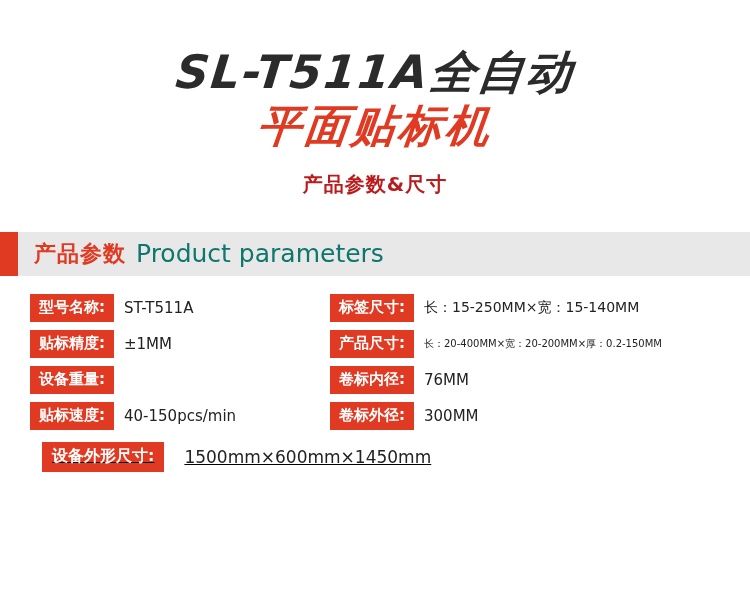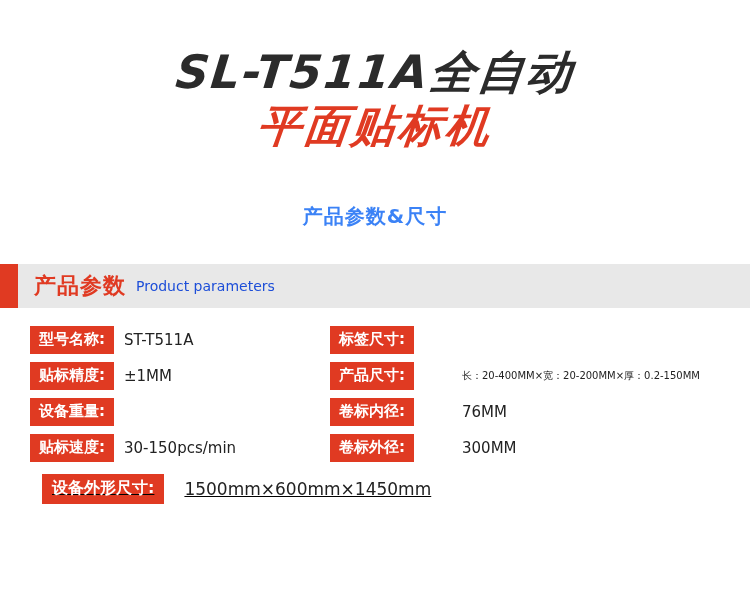--- a/index.html
+++ b/index.html
@@ -43,23 +43,23 @@
     line-height: 1.1;
     margin-top: 6px;
     font-style: italic;
     transform: skewX(-6deg);
   }
   .title-caption {
     text-align: center;
     font-family: "DejaVu Sans", sans-serif;
     font-weight: 700;
     font-size: 20px;
-    color: #3b82f6;
+    color: #b91c1c;
     letter-spacing: 1px;
-    margin-top: 52px;
+    margin-top: 20px;
   }
 
   
   .section-bar {
     position: relative;
     margin-top: 34px;
     height: 44px;
     background: #e8e8e8;
   }
   .section-bar-red {
@@ -82,39 +82,39 @@
   .section-cn {
     font-family: "DejaVu Sans", sans-serif;
     font-weight: 700;
     font-size: 22px;
     color: #e03a22;
     letter-spacing: 1px;
   }
   .section-en {
     font-family: "DejaVu Sans", sans-serif;
     font-weight: 400;
-    font-size: 14px;
-    color: #1d4ed8;
+    font-size: 25px;
+    color: #0f766e;
     letter-spacing: 0px;
   }
 
   
   .spec-area {
     margin: 18px 30px 0 30px;
   }
   .spec-row {
     display: flex;
     margin-bottom: 8px;
   }
   .spec-col {
     display: flex;
     align-items: stretch;
   }
   .spec-col.left { width: 300px; }
-  .spec-col.right { width: 390px; gap: 38px; }
+  .spec-col.right { width: 390px; }
 
   .spec-label {
     background: #e03a22;
     color: #ffffff;
     font-family: "DejaVu Sans", sans-serif;
     font-weight: 700;
     font-size: 15px;
     padding: 8px 9px;
     white-space: nowrap;
     display: flex;
@@ -176,20 +176,21 @@
 
   <div class="spec-area">
 
     <div class="spec-row">
       <div class="spec-col left">
         <div class="spec-label">型号名称:</div>
         <div class="spec-value">ST-T511A</div>
       </div>
       <div class="spec-col right">
         <div class="spec-label">标签尺寸:</div>
+        <div class="spec-value med">长：15-250MM×宽：15-140MM</div>
       </div>
     </div>
 
     <div class="spec-row">
       <div class="spec-col left">
         <div class="spec-label">贴标精度:</div>
         <div class="spec-value">±1MM</div>
       </div>
       <div class="spec-col right">
         <div class="spec-label">产品尺寸:</div>
@@ -203,21 +204,21 @@
       </div>
       <div class="spec-col right">
         <div class="spec-label">卷标内径:</div>
         <div class="spec-value">76MM</div>
       </div>
     </div>
 
     <div class="spec-row">
       <div class="spec-col left">
         <div class="spec-label">贴标速度:</div>
-        <div class="spec-value">30-150pcs/min</div>
+        <div class="spec-value">40-150pcs/min</div>
       </div>
       <div class="spec-col right">
         <div class="spec-label">卷标外径:</div>
         <div class="spec-value">300MM</div>
       </div>
     </div>
 
 
     <div class="spec-row-full">
       <div class="spec-label">设备外形尺寸:</div>

